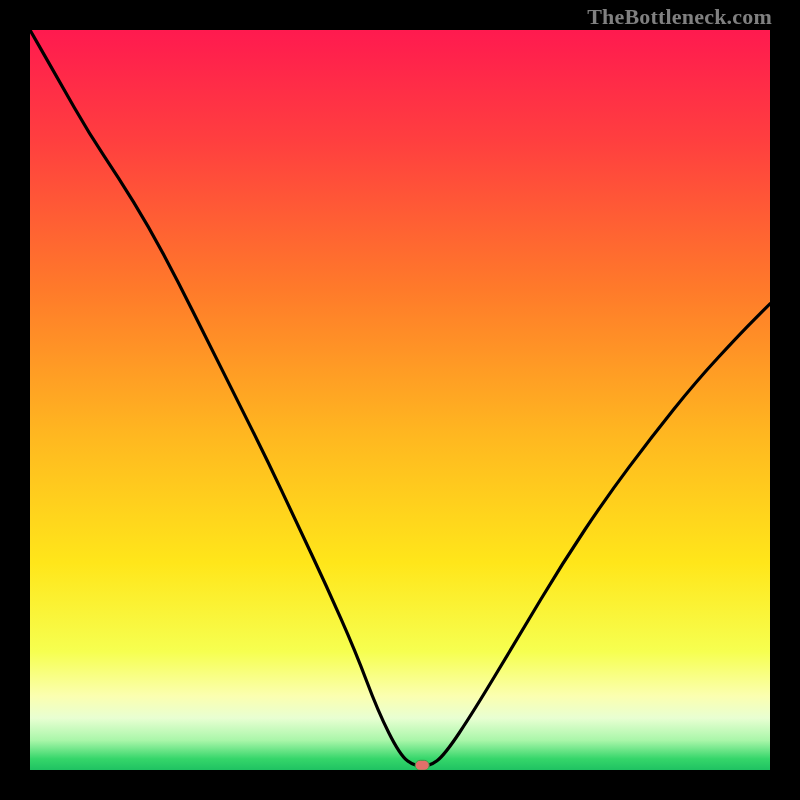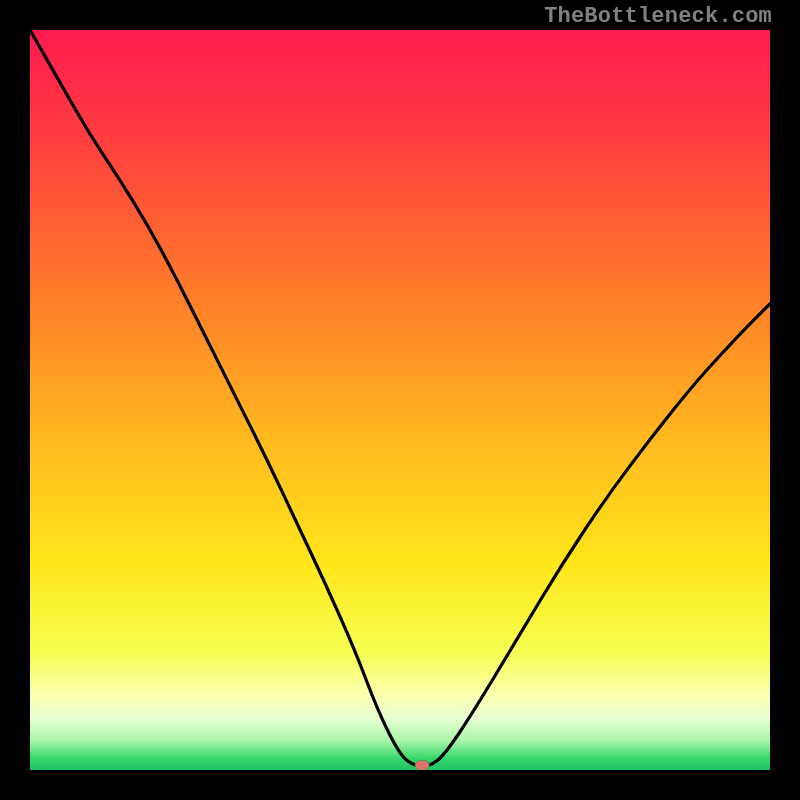--- a/index.html
+++ b/index.html
@@ -22,21 +22,21 @@
     position: absolute;
     left: 30px;
     top: 30px;
     width: 740px;
     height: 740px;
   }
   .watermark {
     position: absolute;
     top: 4px;
     right: 28px;
-    font-family: Liberation Mono, monospace;
+    font-family: Liberation Serif, serif;
     font-size: 22px;
     font-weight: 600;
     color: #808080;
     letter-spacing: 0.2px;
   }
   svg {
     display: block;
   }
 </style>
 </head>

